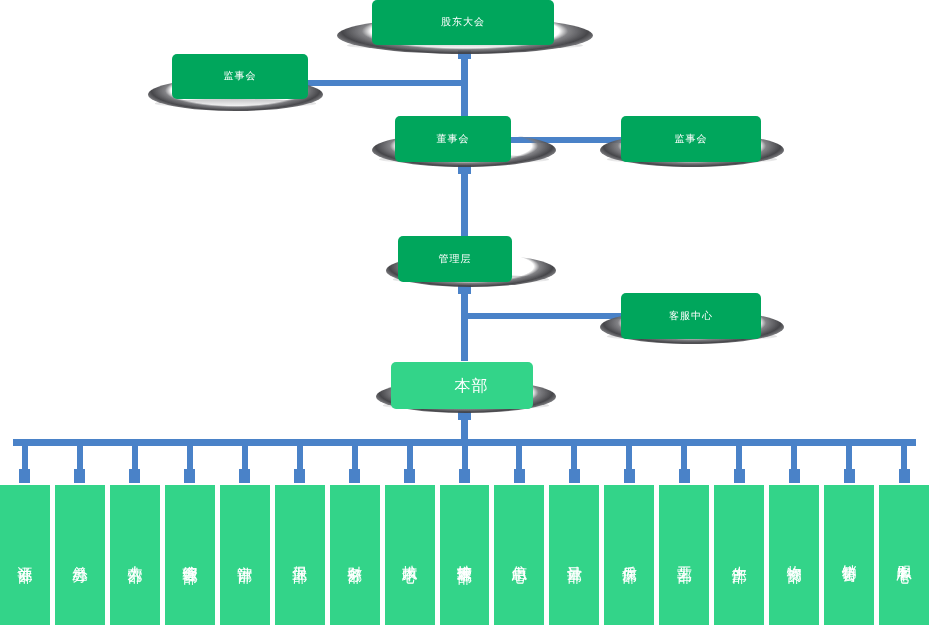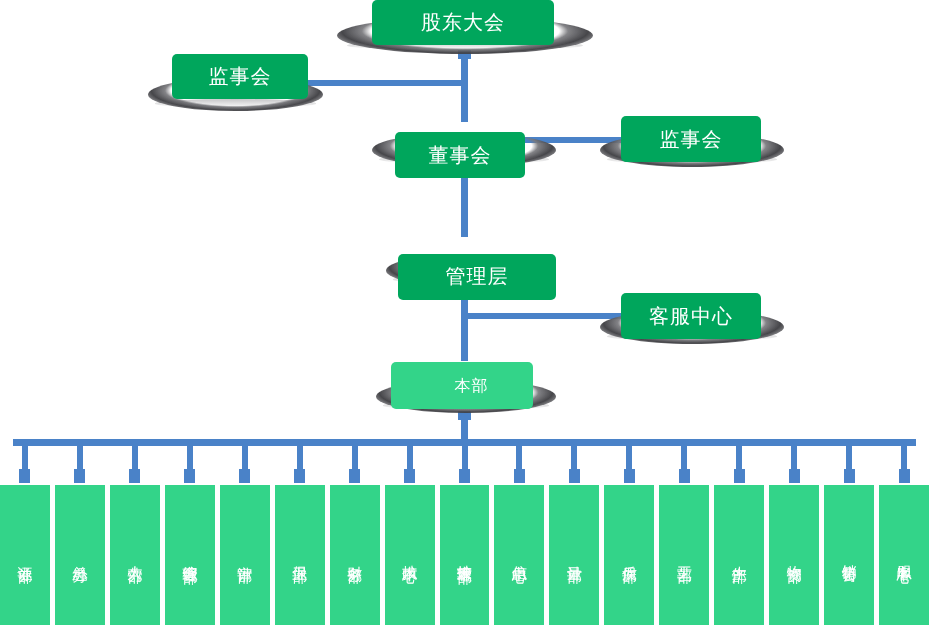--- a/index.html
+++ b/index.html
@@ -62,21 +62,21 @@
     align-items: center;
     justify-content: center;
     text-align: center;
     line-height: 1.25;
     letter-spacing: 1px;
     box-sizing: border-box;
     z-index: 5;
   }
   .node-top {
     background: #00a65c;
-    font-size: 20px;
+    font-size: 10px;
   }
   .node-hq {
     background: #33d489;
     font-size: 16px;
   }
 
   
   .dept {
     position: absolute;
     background: #33d489;
@@ -123,25 +123,25 @@
   <div class="stage" style="left:372px; top:133px; width:184px; height:34px;"></div>
   <div class="stage" style="left:600px; top:133px; width:184px; height:34px;"></div>
   <div class="stage" style="left:386px; top:254px; width:170px; height:33px;"></div>
   <div class="stage" style="left:600px; top:310px; width:184px; height:34px;"></div>
   <div class="stage" style="left:376px; top:380px; width:180px; height:33px;"></div>
 
   <div class="node node-top" style="left:372px; top:0px; width:182px; height:45px;">股东大会</div>
 
   <div class="node node-top" style="left:172px; top:54px; width:136px; height:45px;">监事会</div>
 
-  <div class="node node-top" style="left:395px; top:132px; width:130px; height:46px;">董事会</div>
+  <div class="node node-top" style="left:395px; top:116px; width:116px; height:46px;">董事会</div>
 
   <div class="node node-top" style="left:621px; top:116px; width:140px; height:46px;">监事会</div>
 
-  <div class="node node-top" style="left:398px; top:254px; width:158px; height:46px;font-family:Liberation Mono, monospace;">管理层</div>
+  <div class="node node-top" style="left:398px; top:236px; width:114px; height:46px;">管理层</div>
 
   <div class="node node-top" style="left:621px; top:293px; width:140px; height:46px;">客服中心</div>
 
   <div class="node node-hq" style="left:391px; top:362px; width:142px; height:47px;padding-left:19px;">本部</div>
 
   <div id="dept-layer">
       <div class="conn" style="left: 21.9706px; top: 439px; width: 6px; height: 38px;"></div>
       <div class="conn-stub" style="left: 19.4706px; top: 469px; width: 11px; height: 14px;"></div>
       <div class="dept" style="left: 0px; top: 485px; width: 49.9412px; height: 140px;">证券部</div>
       <div class="conn" style="left: 76.9118px; top: 439px; width: 6px; height: 38px;"></div>

